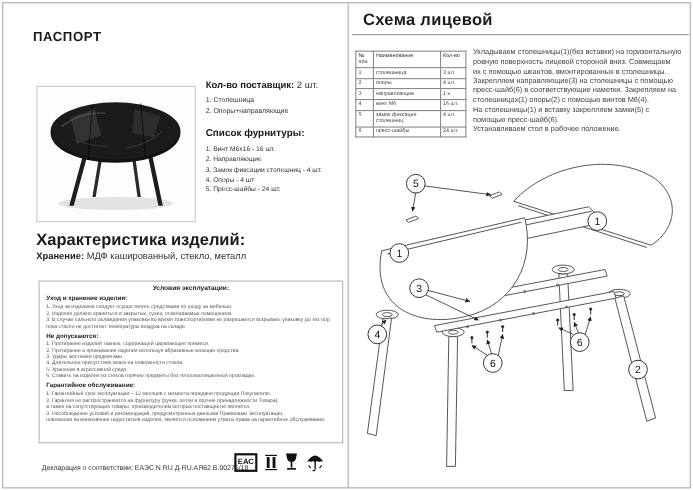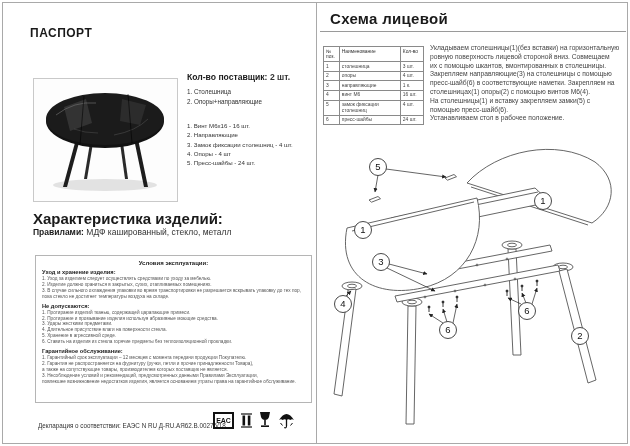--- a/index.html
+++ b/index.html
@@ -11,21 +11,21 @@
   .divider{position:absolute;left:316px;top:3px;bottom:3px;width:1px;background:#a9a9a9;}
   .abs{position:absolute;}
 
   
   .passport-title{left:30px;top:26px;width:285px;
     font-size:12px;font-weight:bold;letter-spacing:.5px;color:#1a1a1a;}
   .photo-box{left:33px;top:78px;width:145px;height:124px;border:1px solid #c9c9c9;
     box-sizing:border-box;background:#fdfdfd;}
   .pack-block{left:187px;top:72px;width:128px;}
   .block-h{font-size:8.6px;font-weight:bold;color:#1a1a1a;}
-  .block-h .val{font-weight:bold;color:#333;}
+  .block-h .val{font-weight:normal;color:#333;}
   .mini-list{margin-top:5px;font-size:6.3px;line-height:9.6px;color:#333;}
   .furn-block{left:187px;top:116px;width:132px;}
   .furn-block .block-h{font-size:9px;}
   .furn-block .mini-list{font-size:6.1px;line-height:9.3px;}
   .char-h{left:33px;top:210px;font-size:15px;font-weight:bold;color:#1a1a1a;}
   .materials{left:33px;top:227px;font-size:8.5px;color:#333;}
   .materials b{color:#1a1a1a;}
 
   .cond-box{left:35px;top:255px;width:277px;height:148px;border:1px solid #b5b5b5;
     box-sizing:border-box;padding:4px 6px 0 6px;}
@@ -84,32 +84,33 @@
     <span>Кол-во поставщик:</span>
     <span class="val">2 шт.</span>
   </div>
   <div class="mini-list">
     <div>1. Столешница</div>
     <div>2. Опоры+направляющие</div>
   </div>
 </div>
 
 <div class="abs furn-block">
+  <div class="block-h">Список фурнитуры:</div>
   <div class="mini-list">
     <div>1. Винт М6х16 - 16 шт.</div>
     <div>2. Направляющие</div>
     <div>3. Замок фиксации столешниц - 4 шт.</div>
     <div>4. Опоры - 4 шт</div>
     <div>5. Пресс-шайбы - 24 шт.</div>
   </div>
 </div>
 
 <div class="abs char-h">Характеристика изделий:</div>
 <div class="abs materials">
-  <b>Правилами:</b>
+  <b>Хранение:</b>
   <span>МДФ кашированный, стекло, металл</span>
 </div>
 
 <div class="abs cond-box">
   <div class="cond-title">Условия эксплуатации:</div>
 
   <div class="cond-h">Уход и хранение изделия:</div>
   <div class="cond-line">1. Уход за изделием следует осуществлять средствами по уходу за мебелью.</div>
   <div class="cond-line">2. Изделие должно храниться в закрытых, сухих, отапливаемых помещениях.</div>
   <div class="cond-line">3. В случае сильного охлаждения упаковки во время транспортировки не разрешается вскрывать упаковку до тех пор,</div>

